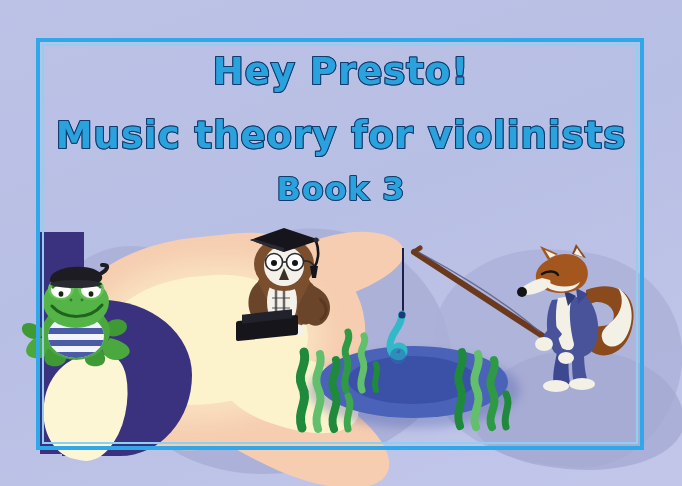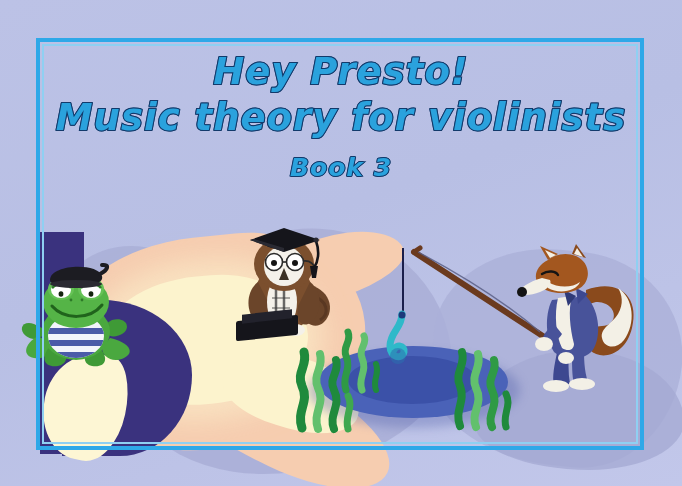--- a/index.html
+++ b/index.html
@@ -122,38 +122,37 @@
   .frame-inner{
     position:absolute;left:42px;top:44px;width:596px;height:400px;
     border:2px solid #8fd0f2;box-sizing:border-box;
     pointer-events:none;
   }
 
   
   .titles{
     position:absolute;left:0;top:52px;width:682px;text-align:center;
     pointer-events:none;
-    font-style:italic;
   }
   .t-line{
     font-family:"DejaVu Sans", sans-serif;
     font-weight:bold;
     color:#2aa2dd;
     letter-spacing:1px;
     line-height:1.08;
     -webkit-text-stroke:2px #123a6b;
     paint-order:stroke fill;
     text-shadow:
        1px 0 0 #123a6b, -1px 0 0 #123a6b,
        0 1px 0 #123a6b, 0 -1px 0 #123a6b;
   }
   .t1{font-size:37px;}
-  .t2{font-size:37px;margin-top:6px;}
+  .t2{font-size:37px;margin-top:24px;}
   .t3{
-    font-size:25px;margin-top:16px;letter-spacing:1px;
+    font-size:32px;margin-top:16px;letter-spacing:1px;
     -webkit-text-stroke:1.6px #123a6b;
   }
   .author{
     position:absolute;right:58px;top:418px;
     font-family:"DejaVu Sans", sans-serif;
     font-size:16px;font-weight:600;color:#1e2550;
     letter-spacing:.4px;
   }
 </style>
 </head>

